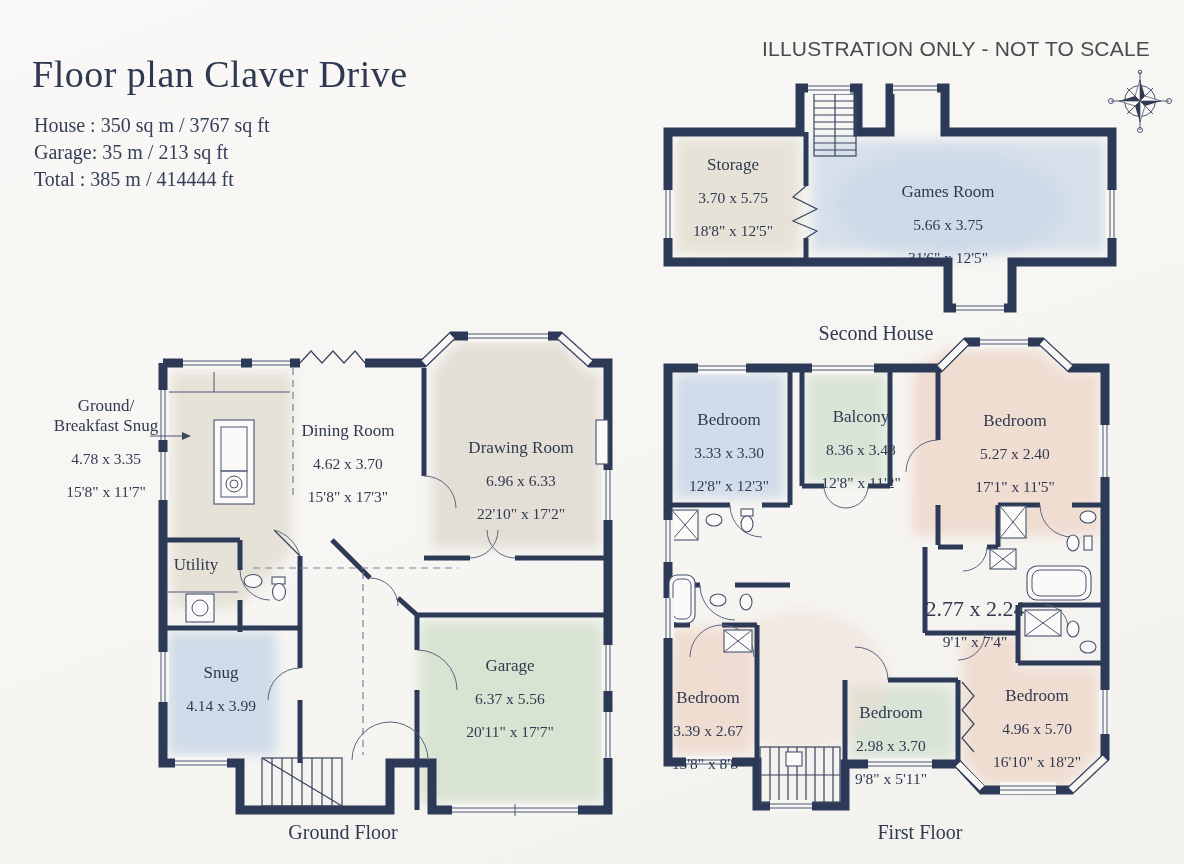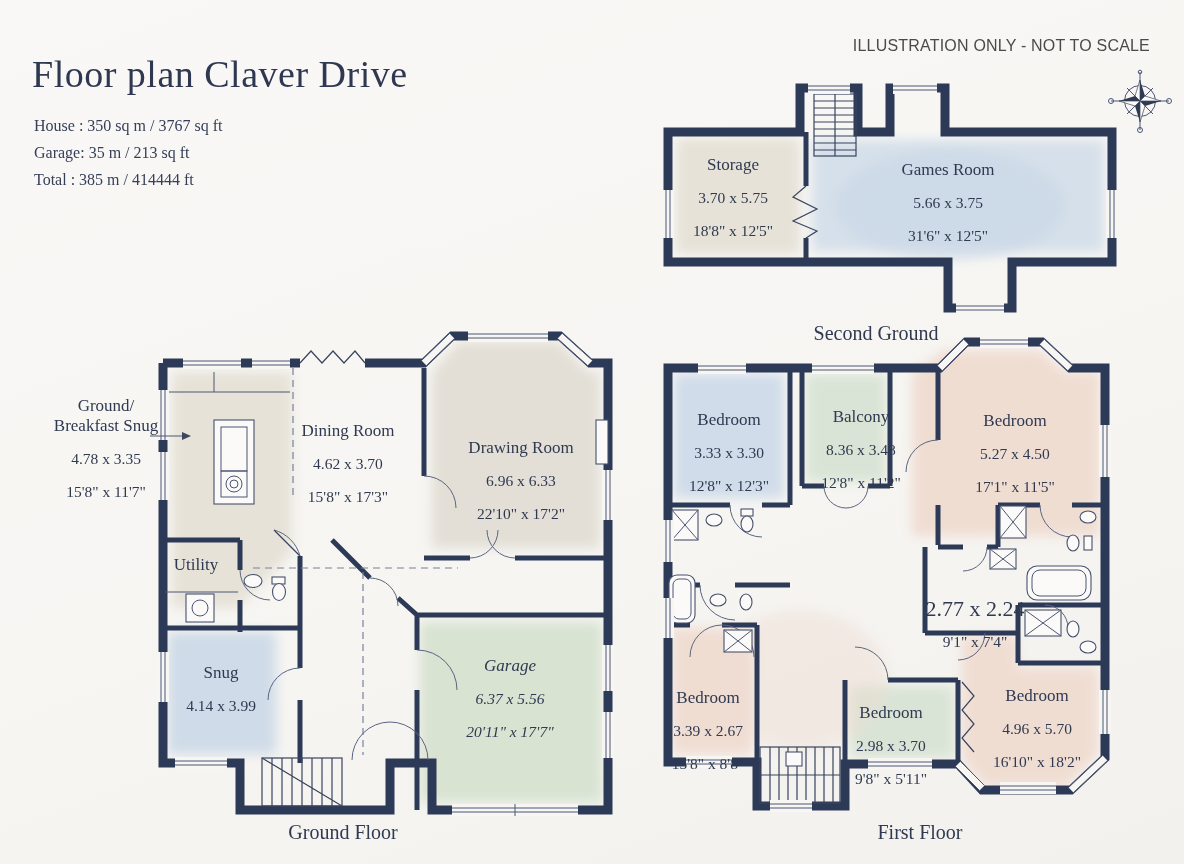--- a/index.html
+++ b/index.html
@@ -3,24 +3,24 @@
 <meta charset="utf-8">
 <style>
   html,body{margin:0;padding:0;background:#e9e8e5;}
   .page{
     position:relative;width:1184px;height:864px;overflow:hidden;
     background:linear-gradient(160deg,#f9f8f6 0%,#f6f5f2 60%,#f2f1ee 100%);
     font-family:"Liberation Serif","DejaVu Serif",serif;color:#2f3950;
   }
   .plan{position:absolute;left:0;top:0;}
   .title{position:absolute;left:32px;top:52px;font-size:38px;letter-spacing:.5px;color:#2e3850;white-space:nowrap;}
-  .stats{position:absolute;left:34px;top:112px;font-size:16px;line-height:27px;color:#353f58;}
+  .stats{position:absolute;left:34px;top:112px;font-size:20px;line-height:27px;color:#353f58;}
   .disclaimer{
     position:absolute;right:34px;top:37px;font-family:"Liberation Sans","DejaVu Sans",sans-serif;
-    font-size:16px;letter-spacing:.2px;color:#4a4a4a;white-space:nowrap;
+    font-size:21px;letter-spacing:.2px;color:#4a4a4a;white-space:nowrap;
   }
   .caption{position:absolute;transform:translateX(-50%);font-size:20px;color:#2f3950;white-space:nowrap;}
   .room-label{position:absolute;transform:translateX(-50%);text-align:center;white-space:nowrap;color:#2f3950;}
   .rl-name{display:block;font-size:17px;line-height:20px;}
   .rl-dim{display:block;font-size:15.5px;line-height:19.5px;margin-top:13px;}
   
   .wallx{stroke:#2d3a57;stroke-width:9;fill:none;}
   .walli{stroke:#2d3a57;stroke-width:5;fill:none;}
   .thin{stroke:#39445e;stroke-width:1.2;fill:none;}
   .thin2{stroke:#4a5674;stroke-width:1;fill:none;}
@@ -238,26 +238,26 @@
     <div>Garage: 35 m / 213 sq ft</div>
     <div>Total : 385 m / 414444 ft</div>
   </div>
   <div class="disclaimer">ILLUSTRATION ONLY - NOT TO SCALE</div>
 
   <div class="room-label" style="left:733px;top:155px;">
     <span class="rl-name">Storage</span>
     <span class="rl-dim">3.70 x 5.75</span>
     <span class="rl-dim">18'8" x 12'5"</span>
   </div>
-  <div class="room-label" style="left:948px;top:160px;">
+  <div class="room-label" style="left:948px;top:182px;">
     <span class="rl-name">Games Room</span>
     <span class="rl-dim">5.66 x 3.75</span>
     <span class="rl-dim">31'6" x 12'5"</span>
   </div>
-  <div class="caption" style="left:876px;top:322px;">Second Ground</div>
+  <div class="caption" style="left:876px;top:322px;">Second House</div>
 
   <div class="room-label" style="left:106px;top:396px;">
     <span class="rl-name">Ground/</span>
     <span class="rl-name">Breakfast Snug</span>
     <span class="rl-dim">4.78 x 3.35</span>
     <span class="rl-dim">15'8" x 11'7"</span>
   </div>
   <div class="room-label" style="left:348px;top:421px;">
     <span class="rl-name">Dining Room</span>
     <span class="rl-dim">4.62 x 3.70</span>
@@ -268,40 +268,40 @@
     <span class="rl-dim">6.96 x 6.33</span>
     <span class="rl-dim">22'10" x 17'2"</span>
   </div>
   <div class="room-label" style="left:196px;top:555px;">
     <span class="rl-name">Utility</span>
   </div>
   <div class="room-label" style="left:221px;top:663px;text-align:center;">
     <span class="rl-name">Snug</span>
     <span class="rl-dim">4.14 x 3.99</span>
   </div>
-  <div class="room-label" style="left:510px;top:656px;font-style:italic;">
+  <div class="room-label" style="left:510px;top:656px;">
     <span class="rl-name">Garage</span>
     <span class="rl-dim">6.37 x 5.56</span>
     <span class="rl-dim">20'11" x 17'7"</span>
   </div>
   <div class="caption" style="left:343px;top:821px;">Ground Floor</div>
 
   <div class="room-label" style="left:729px;top:410px;">
     <span class="rl-name">Bedroom</span>
     <span class="rl-dim">3.33 x 3.30</span>
     <span class="rl-dim">12'8" x 12'3"</span>
   </div>
   <div class="room-label" style="left:861px;top:407px;font-family:Liberation Serif, serif;">
     <span class="rl-name">Balcony</span>
     <span class="rl-dim">8.36 x 3.48</span>
     <span class="rl-dim">12'8" x 11'2"</span>
   </div>
   <div class="room-label" style="left:1015px;top:411px;">
     <span class="rl-name">Bedroom</span>
-    <span class="rl-dim">5.27 x 4.50</span>
+    <span class="rl-dim">5.27 x 2.40</span>
     <span class="rl-dim">17'1" x 11'5"</span>
   </div>
   <div class="room-label" style="left:975px;top:586px;">
     <span class="rl-dim" style="font-size:22px;">2.77 x 2.24</span>
     <span class="rl-dim">9'1" x 7'4"</span>
   </div>
   <div class="room-label" style="left:708px;top:688px;">
     <span class="rl-name">Bedroom</span>
     <span class="rl-dim">3.39 x 2.67</span>
     <span class="rl-dim">15'8" x 8'8"</span>

